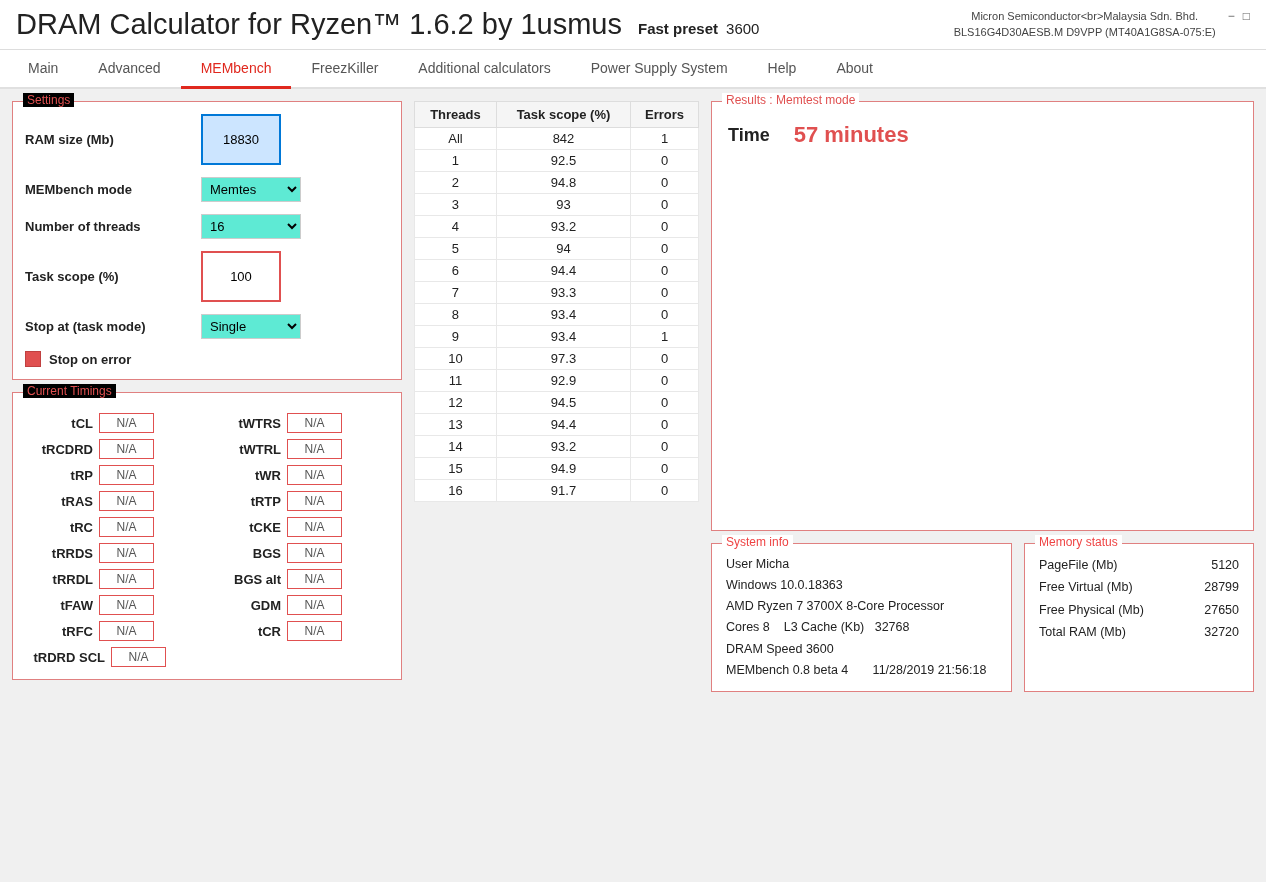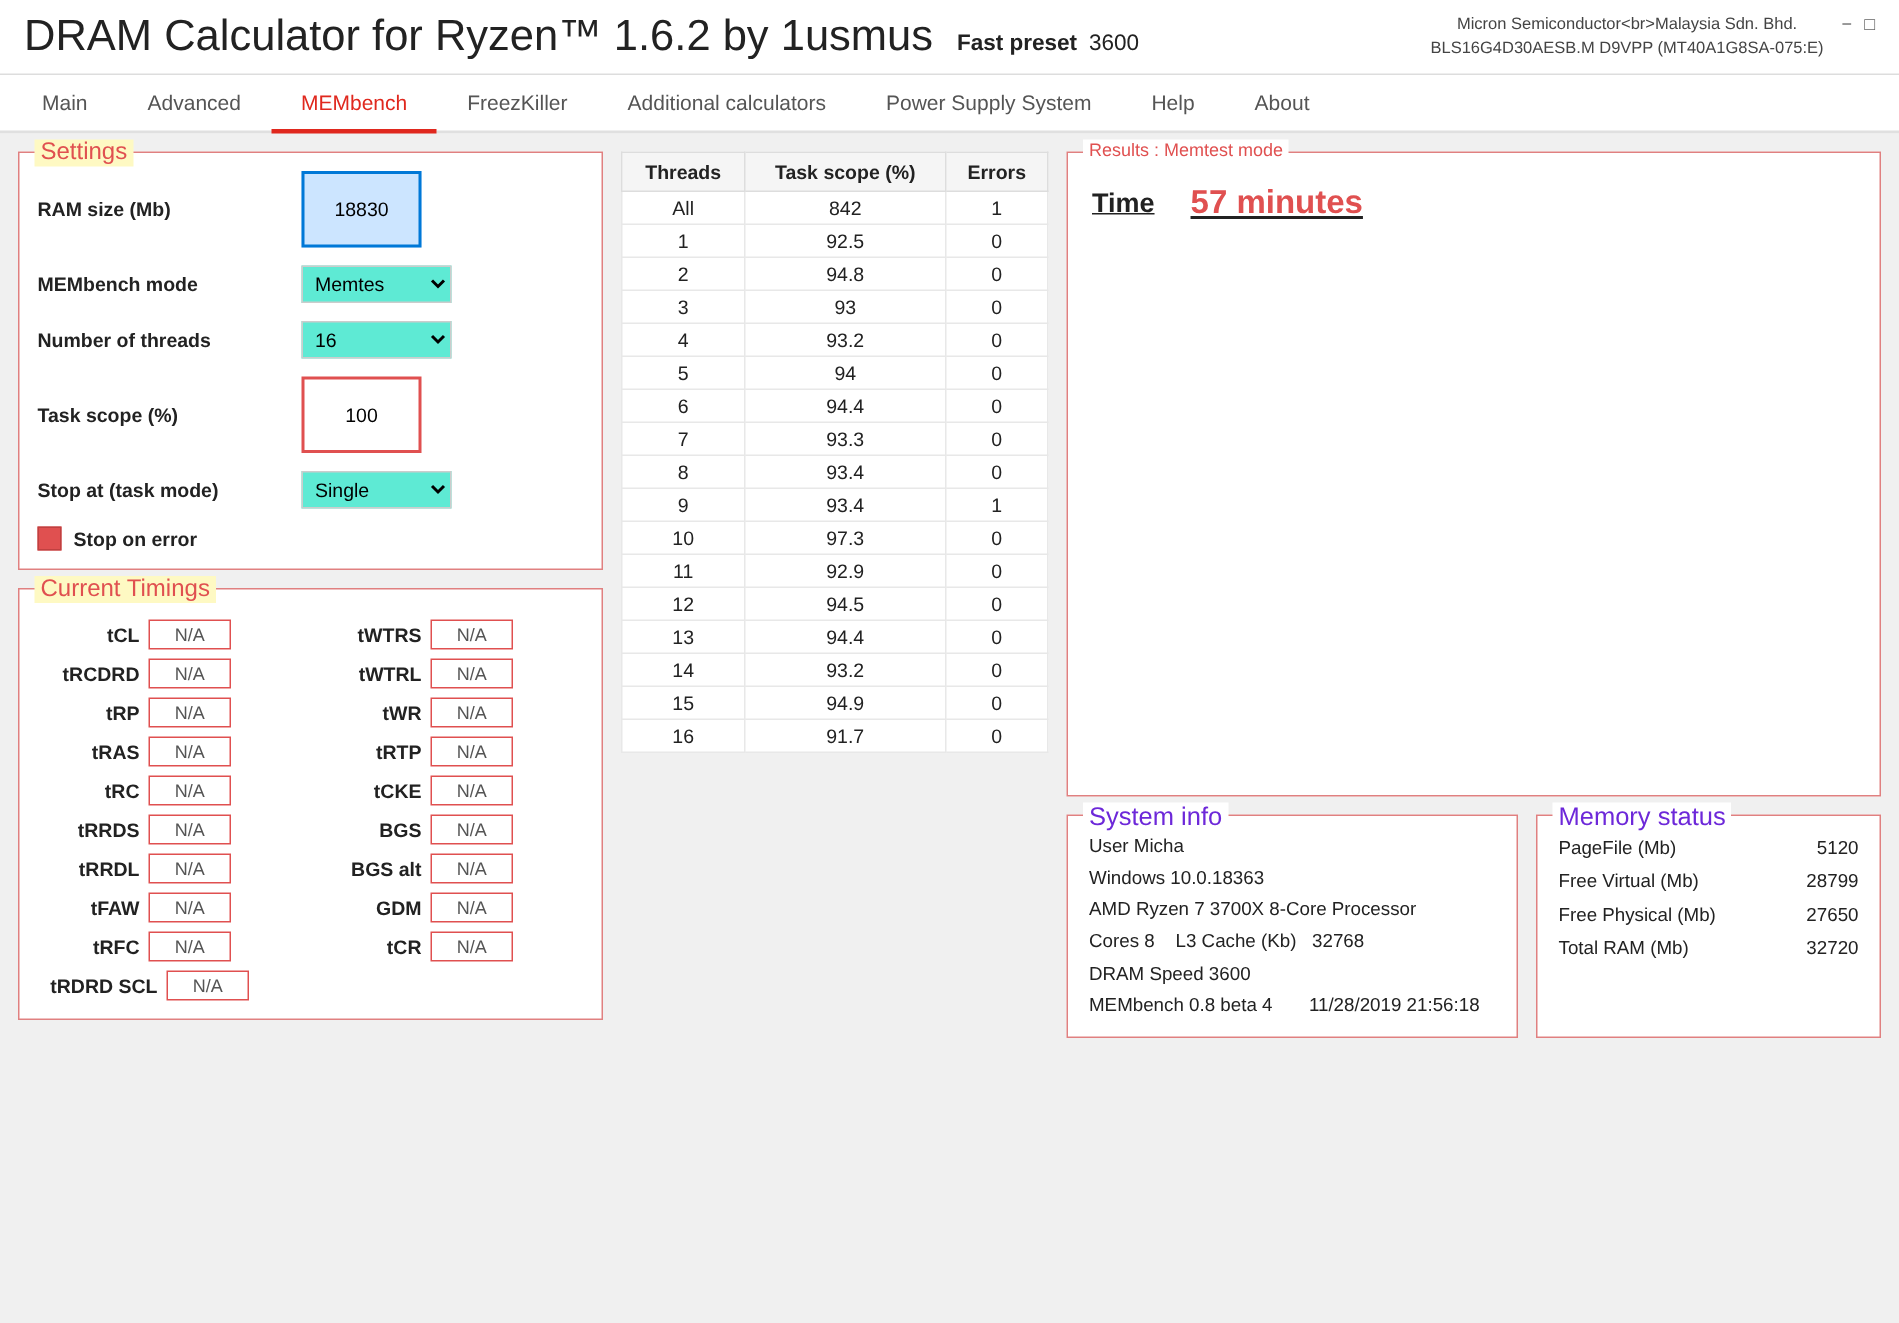--- a/index.html
+++ b/index.html
@@ -53,24 +53,24 @@
       border: 1px solid #e08080;
       background: #fff;
       margin-bottom: 12px;
       padding: 12px;
       position: relative;
     }
     .panel-group-title {
       position: absolute;
       top: -9px;
       left: 10px;
-      background: #fef9c3;
+      background: #000000;
       padding: 0 4px;
       color: #e05050;
-      font-size: 16px;
+      font-size: 12px;
     }
     
     .settings-row {
       display: flex;
       align-items: center;
       margin-bottom: 12px;
     }
     .settings-row:last-child { margin-bottom: 0; }
     .settings-label {
       font-weight: 700;
@@ -164,21 +164,20 @@
     
     
     .right-panel { flex: 1; display: flex; flex-direction: column; gap: 12px; }
     
     .results-panel {
       border: 1px solid #e08080;
       background: #fff;
       padding: 12px 16px;
       position: relative;
       flex: 1;
-      text-decoration: underline;
     }
     .results-panel-title {
       position: absolute;
       top: -9px;
       left: 10px;
       background: #fff;
       padding: 0 4px;
       color: #e05050;
       font-size: 12px;
     }
@@ -208,22 +207,22 @@
       padding: 10px 14px;
       position: relative;
       width: 230px;
     }
     .sysinfo-title, .memstatus-title {
       position: absolute;
       top: -9px;
       left: 10px;
       background: #fff;
       padding: 0 4px;
-      color: #6d28d9;
-      font-size: 17px;
+      color: #ef4444;
+      font-size: 12px;
     }
     .sysinfo-line {
       font-size: 12.5px;
       line-height: 1.7;
       color: #222;
     }
     .memstatus-row {
       display: flex;
       justify-content: space-between;
       font-size: 12.5px;

